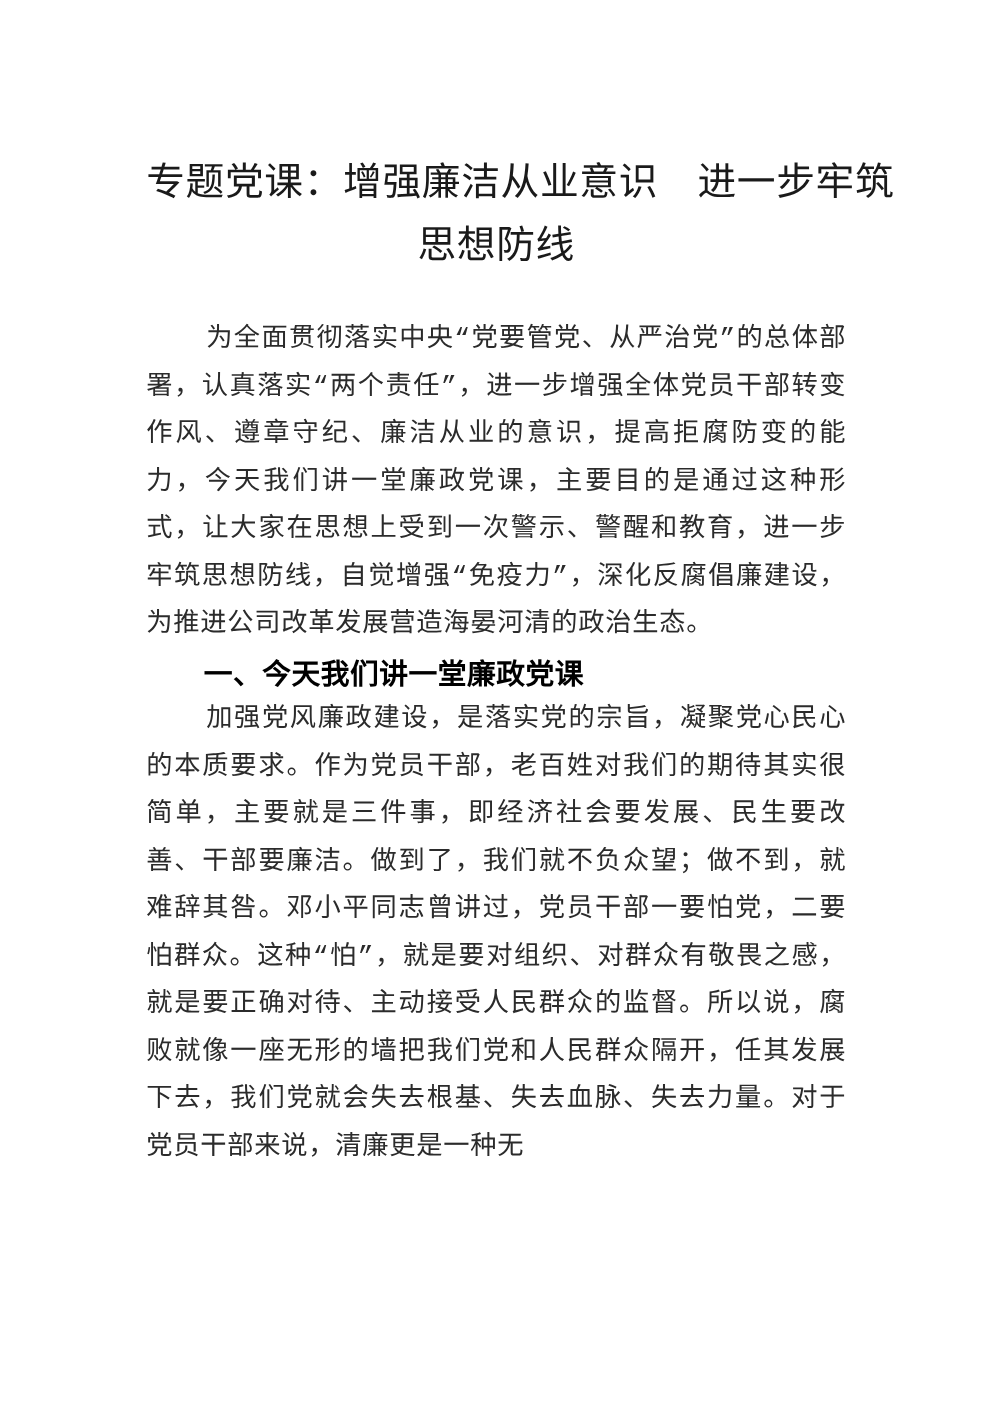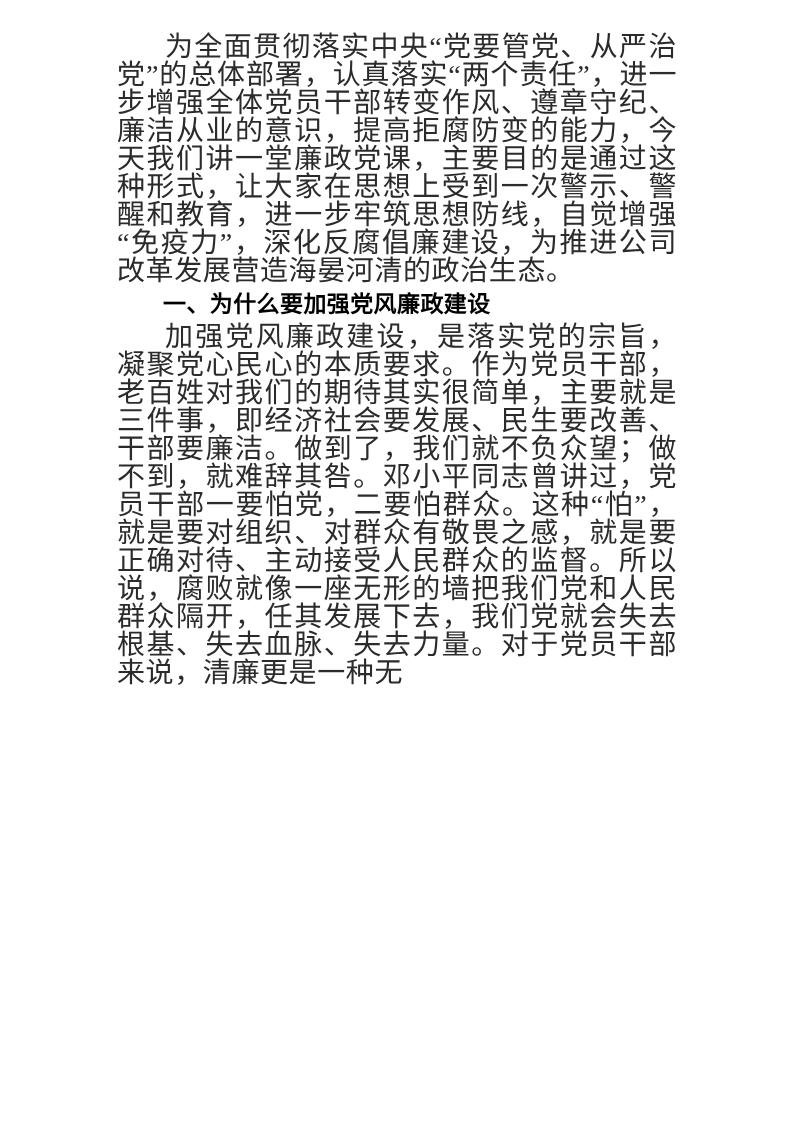--- a/index.html
+++ b/index.html
@@ -41,23 +41,23 @@
   }
 
   .title-line {
     display: block;
     white-space: pre;
   }
 
   
   .para {
     margin: 0;
-    font-family: Liberation Serif, serif;
-    font-size: 28px;
-    line-height: 28px;
+    font-family: Liberation Mono, monospace;
+    font-size: 21px;
+    line-height: 38px;
     color: #2b2b2b;
     text-align: justify;
     text-justify: inter-character;
     text-indent: 48px;
     letter-spacing: 0.6px;
     word-break: break-all;
   }
 
   .para-first {
     margin-top: 33px;
@@ -75,21 +75,25 @@
     text-align: left;
     letter-spacing: 0.4px;
   }
 </style>
 </head>
 <body>
 
 <div class="page">
   <div class="content">
 
+    <h1 class="doc-title">
+      <span class="title-line">专题党课：增强廉洁从业意识　进一步牢筑</span>
+      <span class="title-line">思想防线</span>
+    </h1>
 
     <div id="blocks">
         <p class="para para-first">为全面贯彻落实中央“党要管党、从严治党”的总体部署，认真落实“两个责任”，进一步增强全体党员干部转变作风、遵章守纪、廉洁从业的意识，提高拒腐防变的能力，今天我们讲一堂廉政党课，主要目的是通过这种形式，让大家在思想上受到一次警示、警醒和教育，进一步牢筑思想防线，自觉增强“免疫力”，深化反腐倡廉建设，为推进公司改革发展营造海晏河清的政治生态。</p>
-        <h2 class="section-heading">一、为什么要加强党风廉政建设</h2>
+        <h2 class="section-heading">一、今天我们讲一堂廉政党课</h2>
         <p class="para">加强党风廉政建设，是落实党的宗旨，凝聚党心民心的本质要求。作为党员干部，老百姓对我们的期待其实很简单，主要就是三件事，即经济社会要发展、民生要改善、干部要廉洁。做到了，我们就不负众望；做不到，就难辞其咎。邓小平同志曾讲过，党员干部一要怕党，二要怕群众。这种“怕”，就是要对组织、对群众有敬畏之感，就是要正确对待、主动接受人民群众的监督。所以说，腐败就像一座无形的墙把我们党和人民群众隔开，任其发展下去，我们党就会失去根基、失去血脉、失去力量。对于党员干部来说，清廉更是一种无</p>
       </div>
 
   </div>
 </div>
 
 </body></html>

